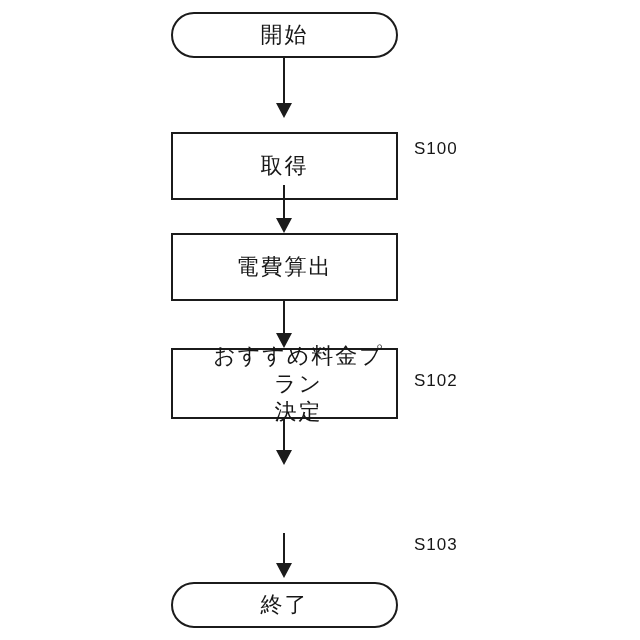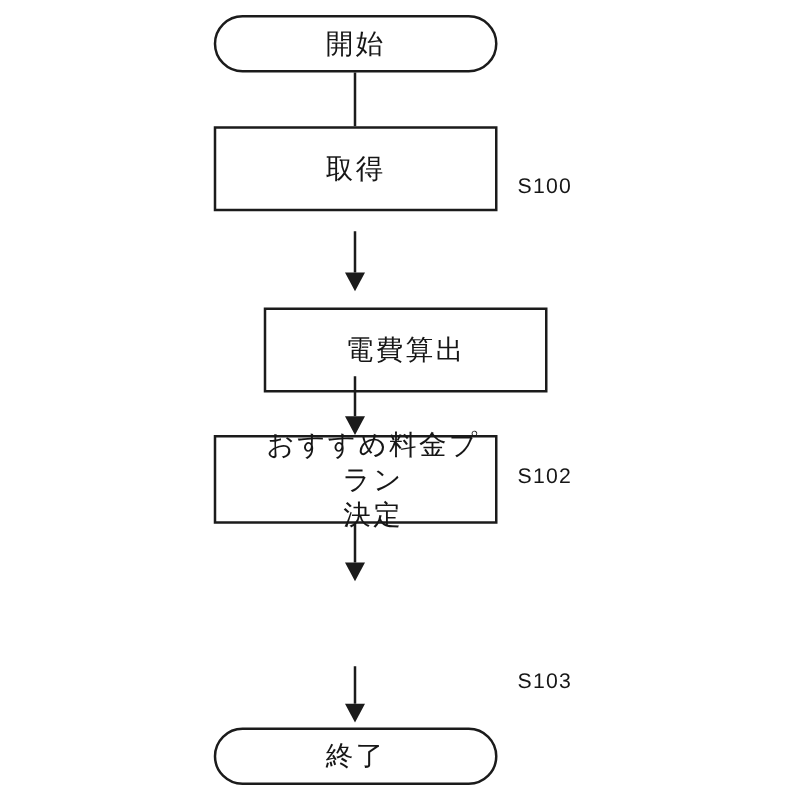--- a/index.html
+++ b/index.html
@@ -81,31 +81,31 @@
 
   <div class="node terminal" style="top:12px;">
     <span class="node-label">開始</span>
   </div>
 
   <div class="arrow" style="top:58px;height:60px;">
     <div class="shaft"></div>
     <div class="head"></div>
   </div>
 
-  <div class="node process" style="top:101px;height:68px;">
+  <div class="node process" style="top:132px;height:68px;">
     <span class="node-label">取得</span>
   </div>
   <div class="step-id" style="top:139px;">S100</div>
 
   <div class="arrow" style="top:185px;height:48px;">
     <div class="shaft"></div>
     <div class="head"></div>
   </div>
 
-  <div class="node process" style="top:246px;height:68px;margin-left:40px;">
+  <div class="node process" style="top:233px;height:68px;">
     <span class="node-label">電費算出</span>
   </div>
 
   <div class="arrow" style="top:301px;height:47px;">
     <div class="shaft"></div>
     <div class="head"></div>
   </div>
 
   <div class="node process" style="top:348px;height:71px;padding-left:28px;">
     <span class="node-label">おすすめ料金プラン

